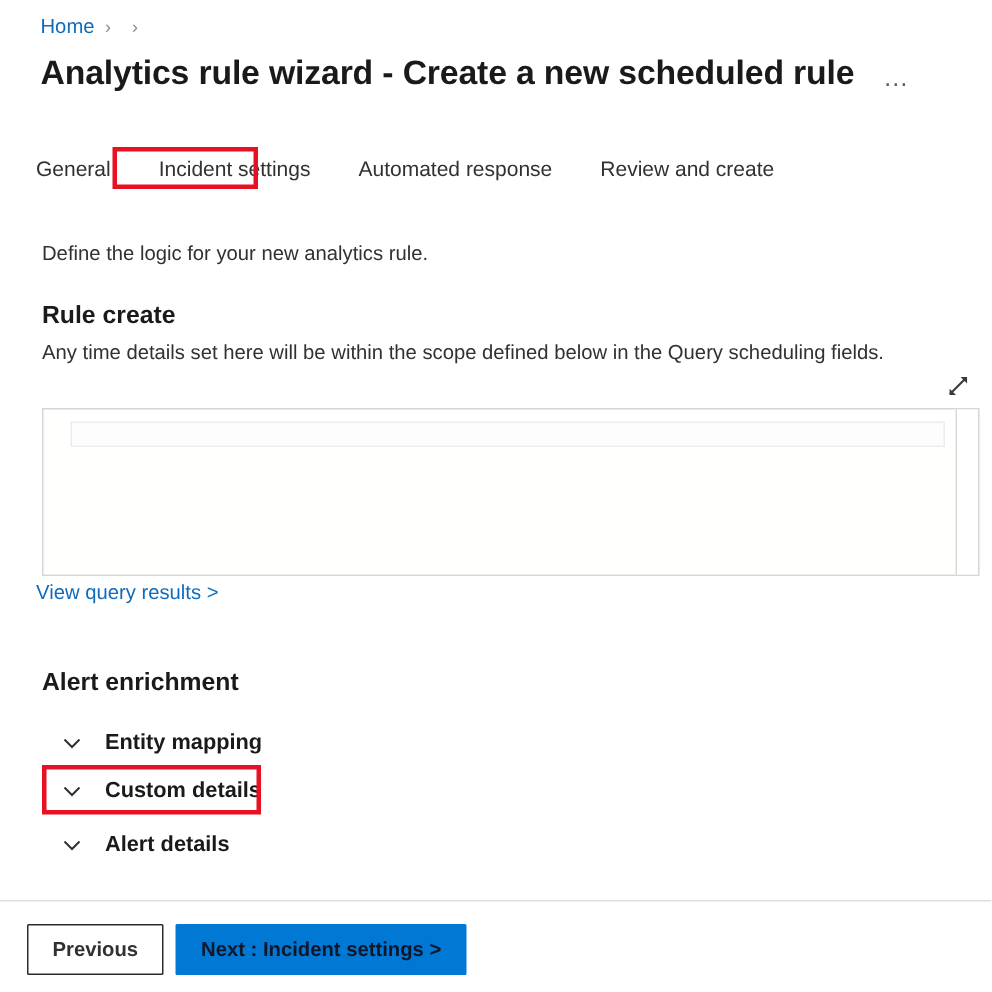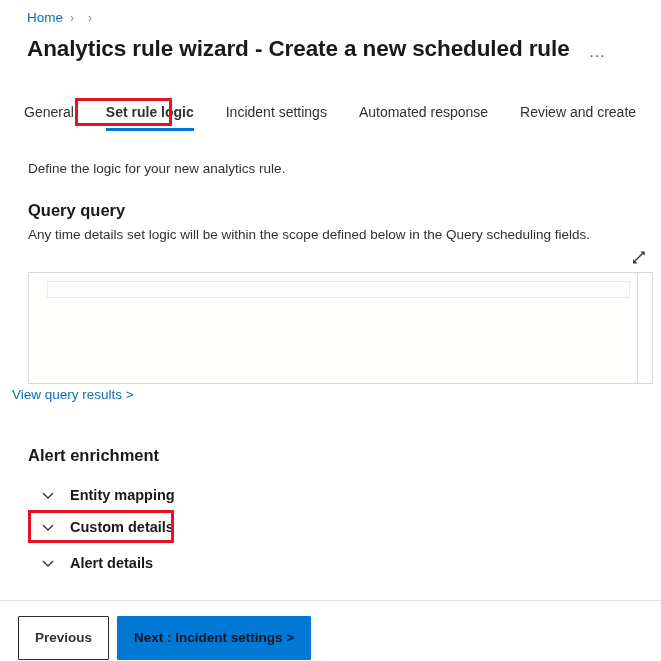--- a/index.html
+++ b/index.html
@@ -185,21 +185,21 @@
     right: 0;
     top: 0;
     bottom: 0;
     width: 14px;
     border-left: 1px solid #d9d9d9;
     background: #ffffff;
   }
 
   .view-results {
     position: absolute;
-    left: 12px;
+    left: 24px;
     top: 386px;
     font-size: 13.5px;
     line-height: 18px;
     color: #0f6cbd;
     cursor: pointer;
   }
 
   
   .collapse-row {
     position: absolute;
@@ -242,21 +242,21 @@
     left: 18px;
     top: 616px;
     display: flex;
     align-items: center;
   }
   .btn {
     font-family: "Liberation Sans", sans-serif;
     font-size: 13.5px;
     font-weight: 600;
     line-height: 18px;
-    height: 44px;
+    height: 34px;
     box-sizing: border-box;
     display: inline-flex;
     align-items: center;
     justify-content: center;
     cursor: pointer;
     padding: 0 16px;
     border-radius: 1px;
   }
   .btn-secondary {
     background: #ffffff;
@@ -282,39 +282,36 @@
 </div>
 
 <div class="title-row">
   <div class="page-title">Analytics rule wizard - Create a new scheduled rule</div>
   <div class="more-menu">…</div>
 </div>
 
 <div class="tabs">
   <div class="tab">
     <span>General</span>
-  </div>
-  <div class="tab active">
-    <span>Set rule logic</span>
   </div>
   <div class="tab">
     <span>Incident settings</span>
   </div>
   <div class="tab">
     <span>Automated response</span>
   </div>
   <div class="tab">
     <span>Review and create</span>
   </div>
 </div>
 
 <div class="intro">Define the logic for your new analytics rule.</div>
 
-<div class="section-head" id="rule-query-head">Query query</div>
-<div class="sub-text">Any time details set logic will be within the scope defined below in the Query scheduling fields.</div>
+<div class="section-head" id="rule-query-head">Rule create</div>
+<div class="sub-text">Any time details set here will be within the scope defined below in the Query scheduling fields.</div>
 
 <span class="expand-icon">
   <svg width="18" height="18" viewBox="0 0 18 18" aria-hidden="true">
     <path d="M3.2 14.8 L14.0 4.0" stroke="#3b3a39" stroke-width="1.4" fill="none"></path>
     <path d="M10.4 3.4 L14.7 3.4 L14.7 7.7 Z" fill="#3b3a39"></path>
     <path d="M7.4 15.4 L3.1 15.4 L3.1 11.1 Z" fill="#3b3a39"></path>
   </svg>
 </span>
 
 <div class="query-editor">

